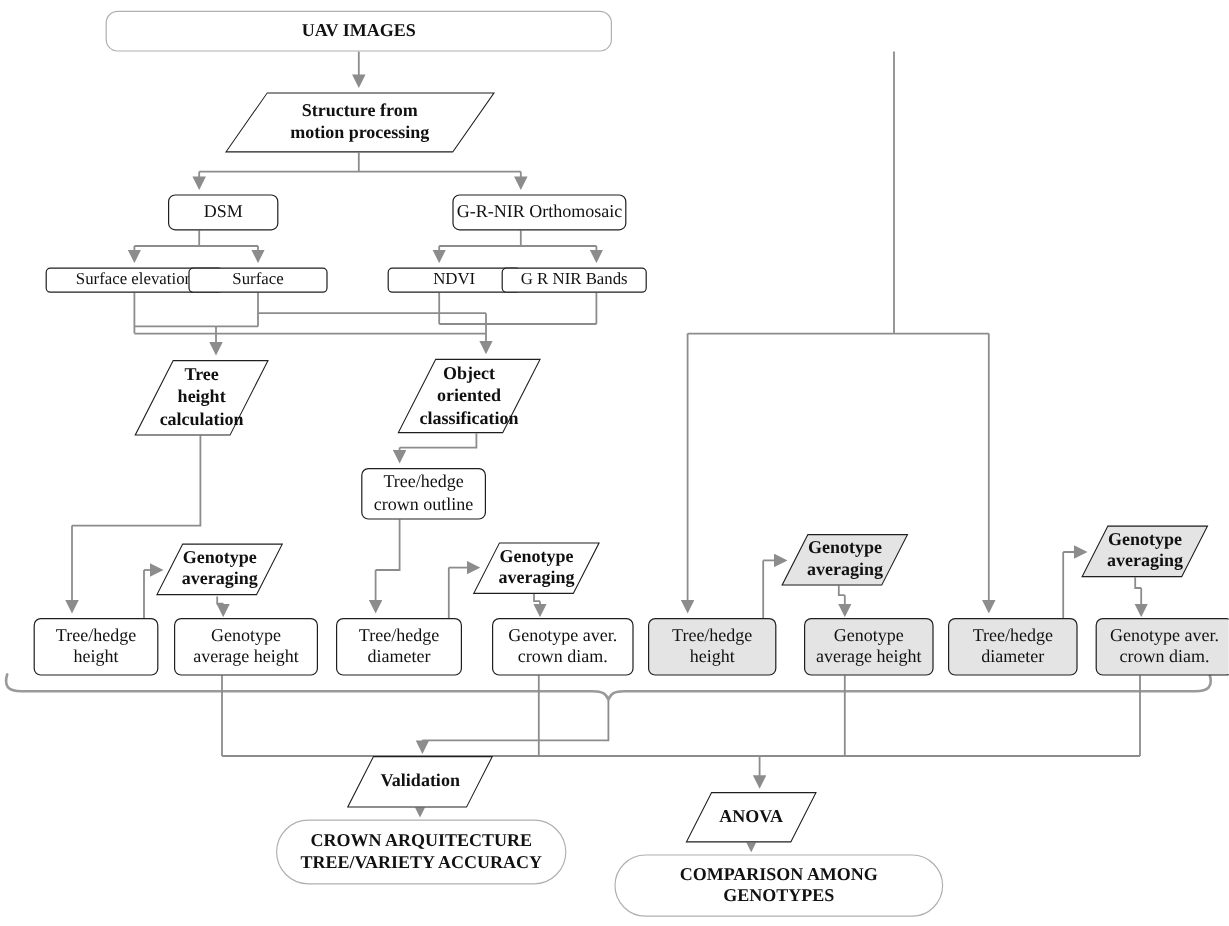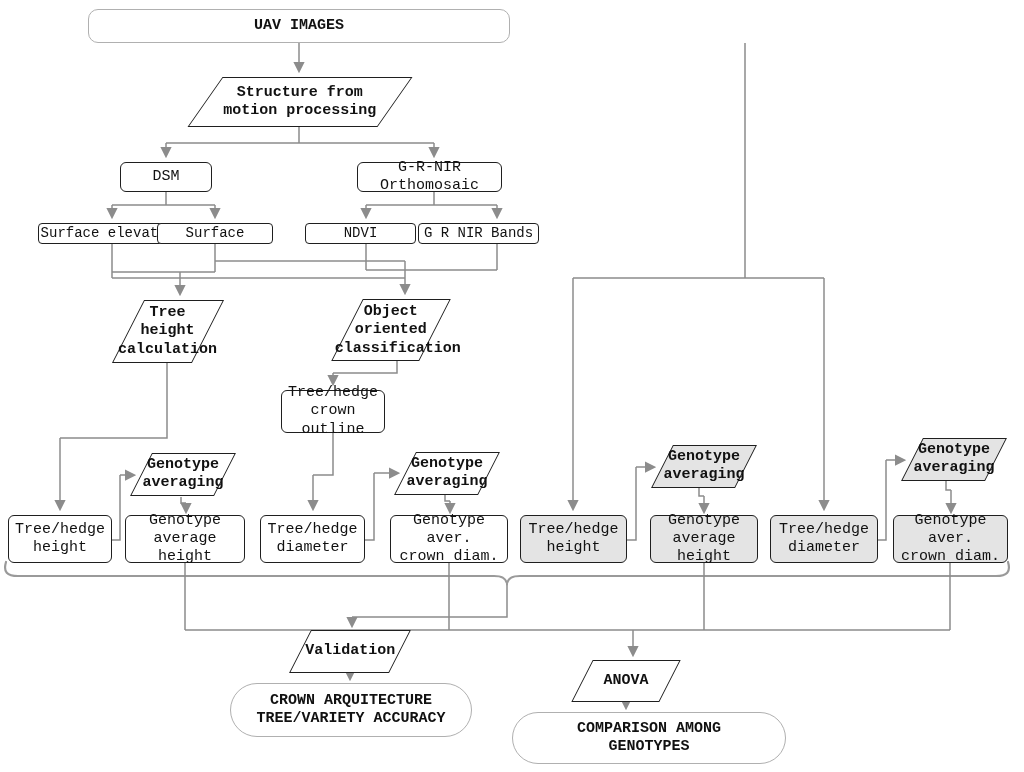--- a/index.html
+++ b/index.html
@@ -2,34 +2,34 @@
 <html style="--line: #8c8c8c; --border-dark: #1f1f1f; --border-light: #b0b0b0; --fill-white: #ffffff; --fill-gray: #e4e4e4; --fill-header: #efefef; --text: #111111;"><head>
 <meta charset="utf-8">
 <style>
   :root{
     --line:#8c8c8c; --border-dark:#1f1f1f; --border-light:#b0b0b0;
     --fill-white:#ffffff; --fill-gray:#e4e4e4; --fill-header:#efefef; --text:#111111;
   }
   html,body{margin:0;padding:0;background:#ffffff;}
   #stage{
     position:relative;width:1024px;height:772px;background:var(--fill-white);
-    font-family:Liberation Mono, monospace;color:var(--text);overflow:hidden;
+    font-family:Liberation Serif, serif;color:var(--text);overflow:hidden;
   }
   #wires{position:absolute;left:0;top:0;width:1024px;height:772px;}
   #wires path{fill:none;stroke:var(--line);stroke-width:1.5;}
   #wires path.brace{stroke:#9a9a9a;stroke-width:2.2;stroke-linecap:round;}
   #wires marker path{fill:var(--line);stroke:none;}
   .node{
     position:absolute;box-sizing:border-box;display:flex;align-items:center;justify-content:center;
     text-align:center;white-space:pre-line;line-height:1.22;font-size:15px;color:var(--text);
     background:var(--fill-white);
   }
   .term{border:1.4px solid var(--border-light);border-radius:10px;font-weight:bold;}
   .term.gray{background:var(--fill-header);}
-  .small{border:1.4px solid var(--border-dark);border-radius:6px;}
+  .small{border:1.4px solid var(--border-dark);border-radius:6px;margin-left:20px;}
   .flat{border:1.3px solid var(--border-dark);border-radius:4px;font-size:14px;}
   .para{border:1.6px solid var(--border-dark);font-weight:bold;transform:skewX(-27deg);}
   .para.steep{transform:skewX(-35deg);}
   .para > .unskew{display:block;transform:skewX(27deg);width:130%;}
   .para.steep > .unskew{transform:skewX(35deg);}
   .gray{background:var(--fill-gray);}
   .endcap{font-weight:bold;border-radius:27px;}
 </style>
 </head>
 <body>
@@ -126,21 +126,21 @@
 averaging</span></div>
   <div class="node para gray" style="left:912px;top:438px;width:84px;height:43px"><span class="unskew">Genotype
 averaging</span></div>
   <div class="node para" style="left:300px;top:630px;width:100px;height:43px"><span class="unskew">Validation</span></div>
   <div class="node para" style="left:582px;top:660px;width:88px;height:42px"><span class="unskew">ANOVA</span></div>
 
   <div class="node small" style="left:120px;top:162px;width:92px;height:30px">DSM</div>
   <div class="node small" style="left:357px;top:162px;width:145px;height:30px">G-R-NIR Orthomosaic</div>
   <div class="node flat" style="left:38px;top:223px;width:148px;height:21px">Surface elevation</div>
   <div class="node flat" style="left:157px;top:223px;width:116px;height:21px">Surface</div>
-  <div class="node flat" style="left:305px;top:223px;width:111px;height:21px">NDVI</div>
+  <div class="node flat" style="left:323px;top:223px;width:111px;height:21px">NDVI</div>
   <div class="node flat" style="left:418px;top:223px;width:121px;height:21px">G R NIR Bands</div>
   <div class="node small" style="left:281px;top:390px;width:104px;height:43px">Tree/hedge
 crown outline</div>
 
   <div class="node small" style="left:8px;top:515px;width:104px;height:48px">Tree/hedge
 height</div>
   <div class="node small" style="left:125px;top:515px;width:120px;height:48px">Genotype
 average height</div>
   <div class="node small" style="left:260px;top:515px;width:105px;height:48px">Tree/hedge
 diameter</div>

